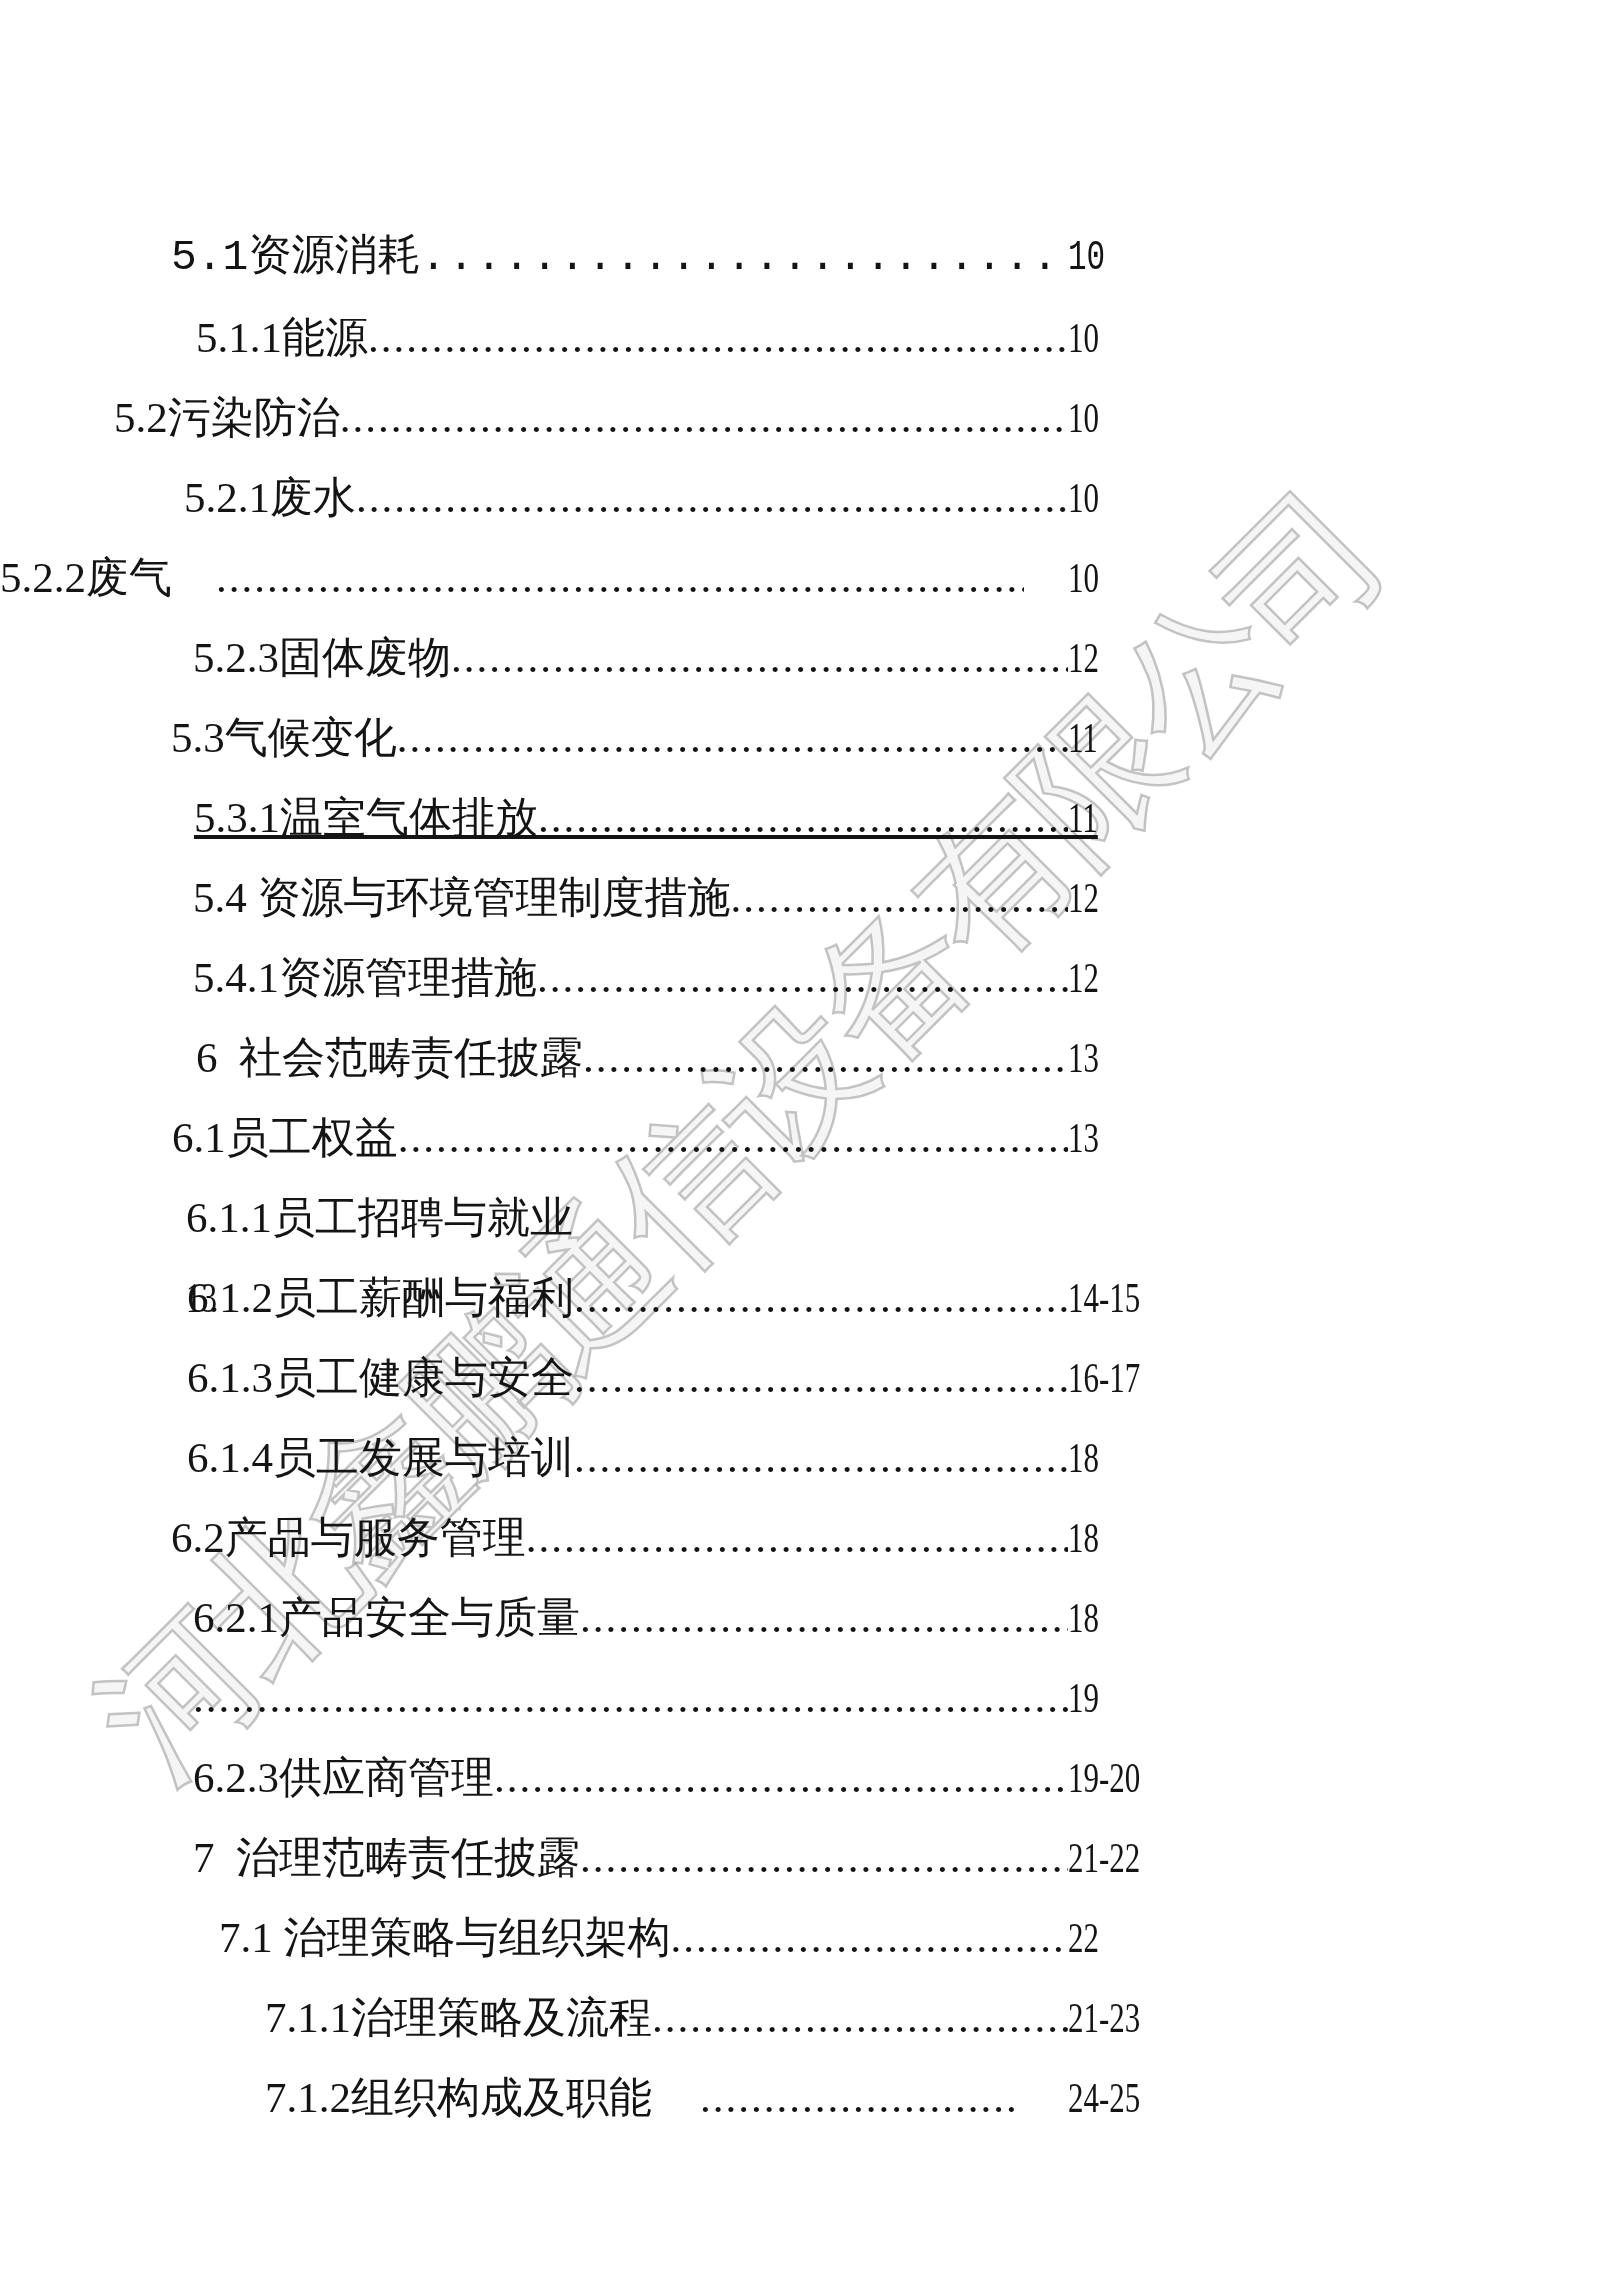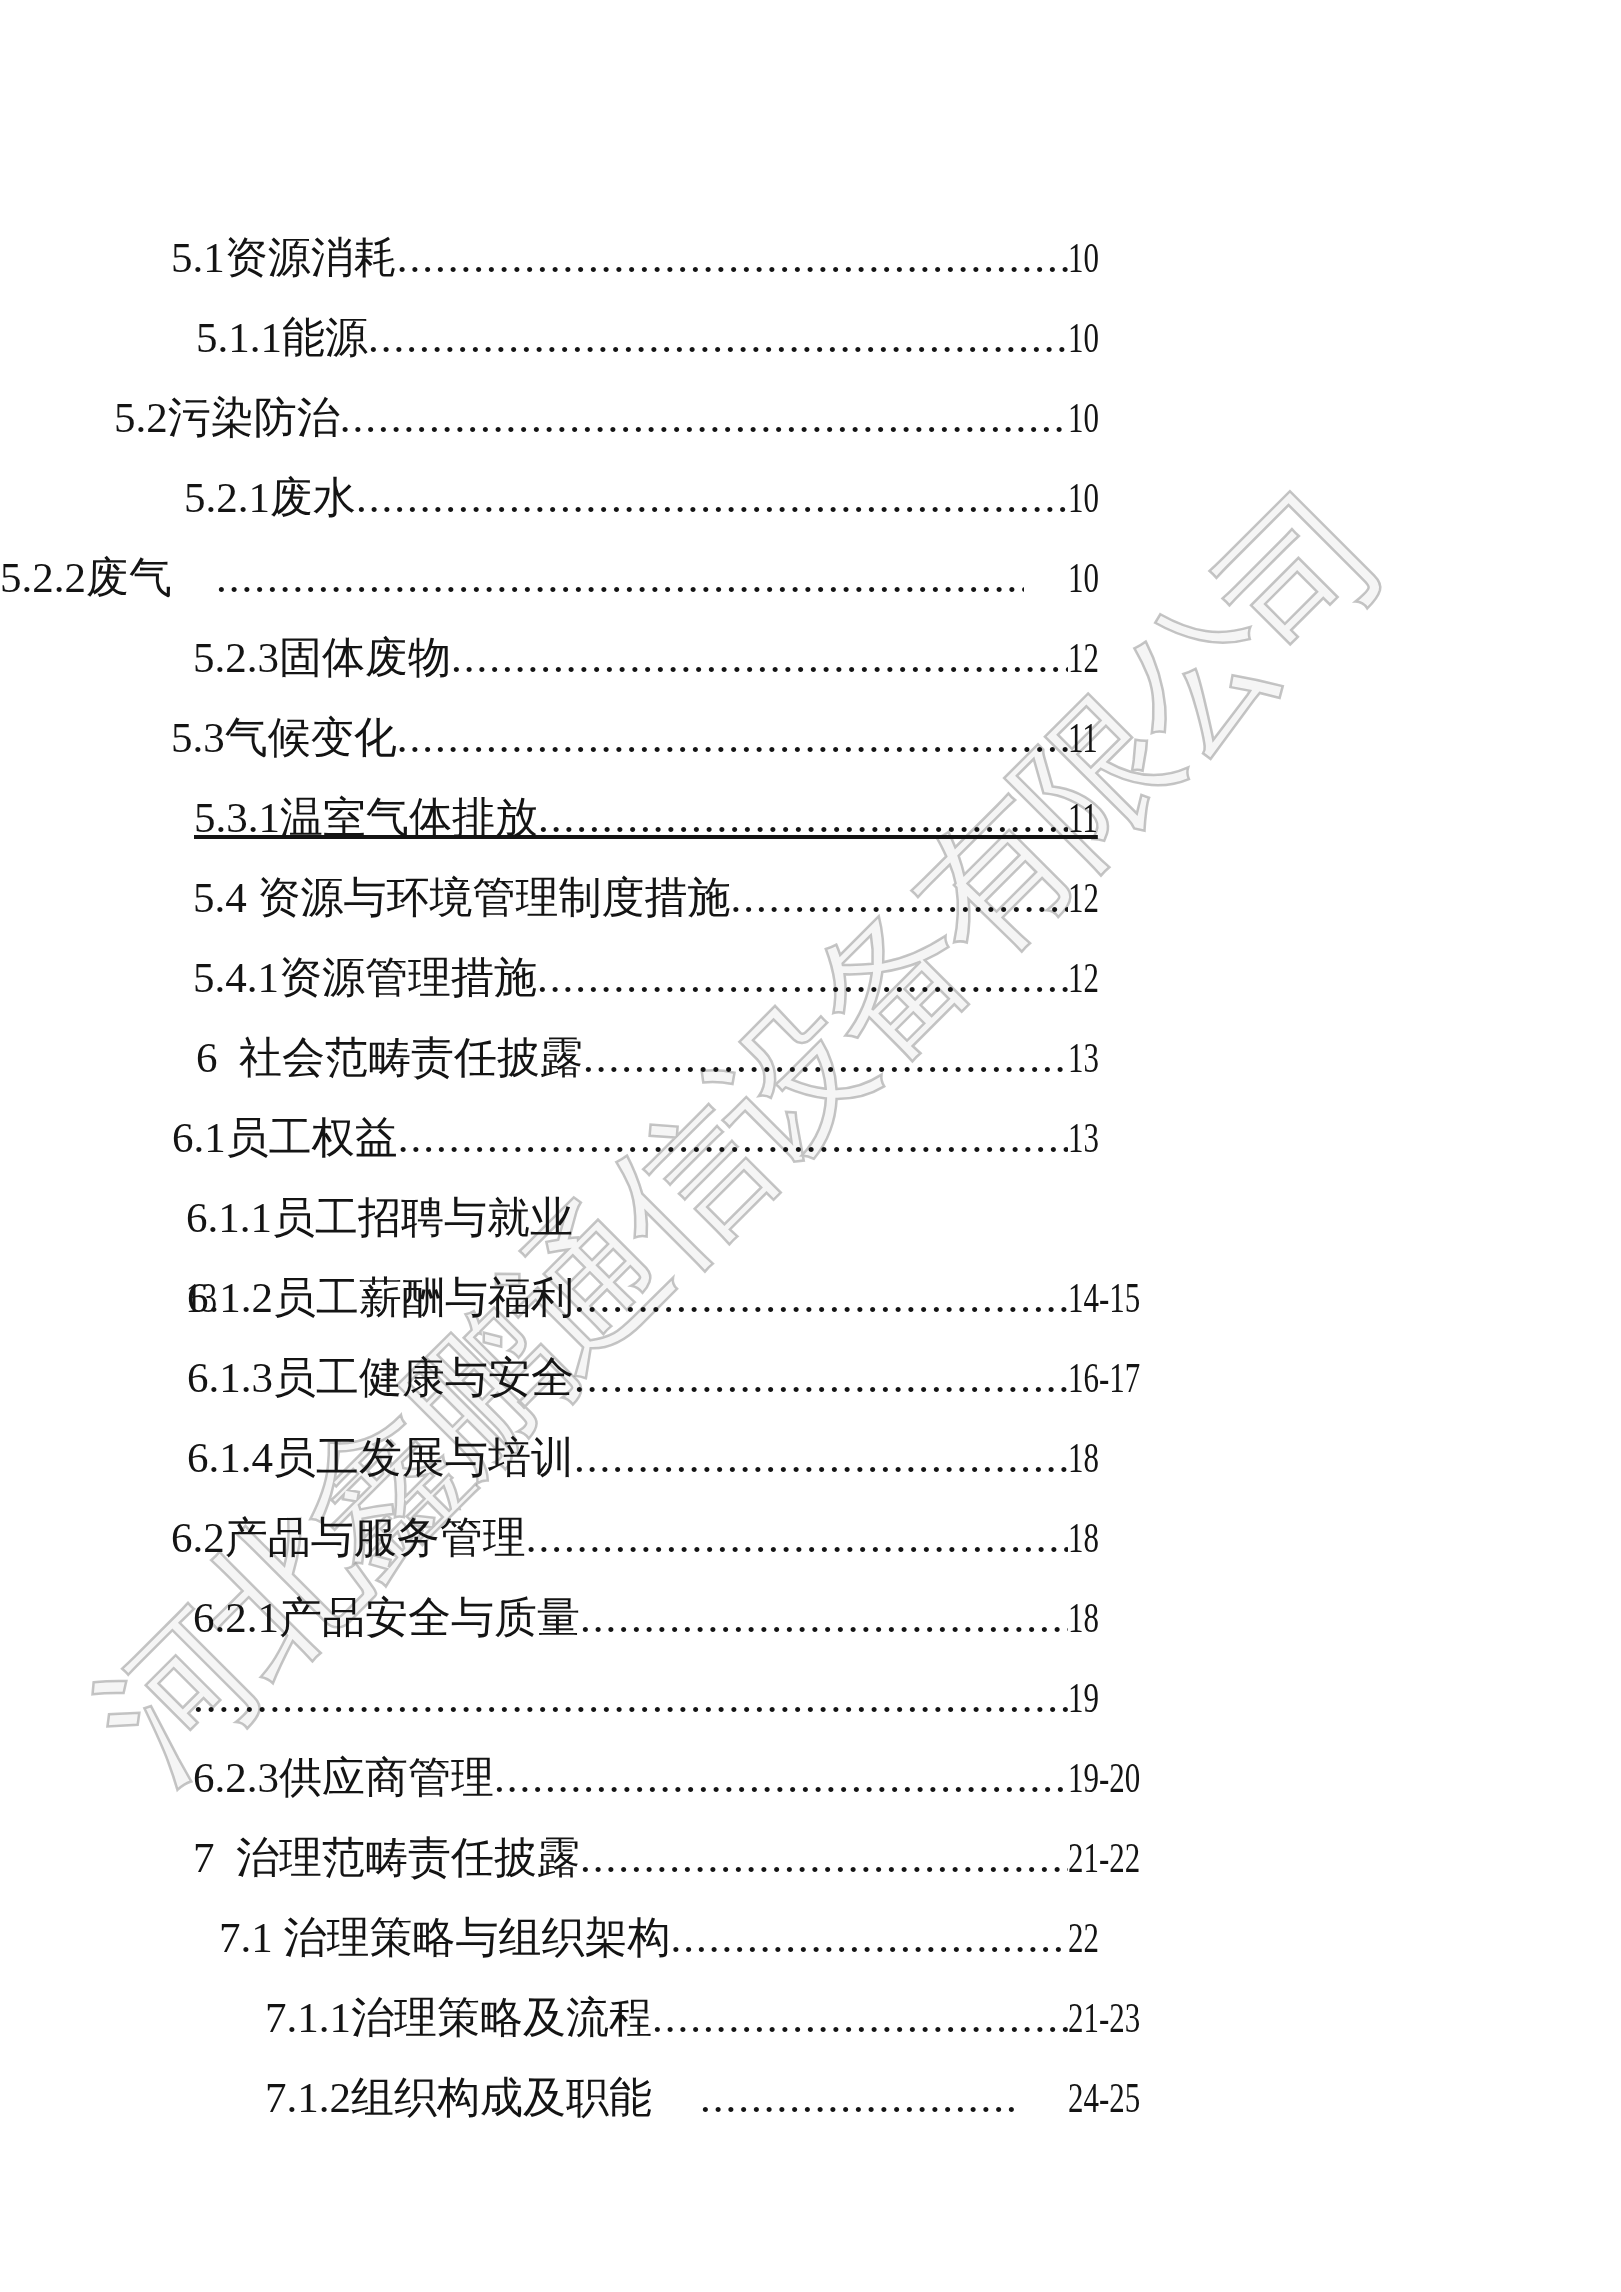--- a/index.html
+++ b/index.html
@@ -57,21 +57,21 @@
     transform:scaleX(0.72);  
     transform-origin:0 50%;
   }
 </style>
 </head>
 <body>
 
 <div class="page">
   <div class="watermark">河北鑫鹏通信设备有限公司</div>
   <div class="toc" id="toc">
-      <div class="row" style="padding-left: 171px;">
+      <div class="row" style="padding-left: 171px; font-family: Liberation Mono, monospace;">
         <span class="label">5.1资源消耗</span>
         <span class="dots">..........................................................................................................................................................................</span>
         <span class="num">10</span>
       </div>
       <div class="row" style="padding-left: 196px;">
         <span class="label">5.1.1能源</span>
         <span class="dots">..........................................................................................................................................................................</span>
         <span class="num">10</span>
       </div>
       <div class="row" style="padding-left: 114px;">

